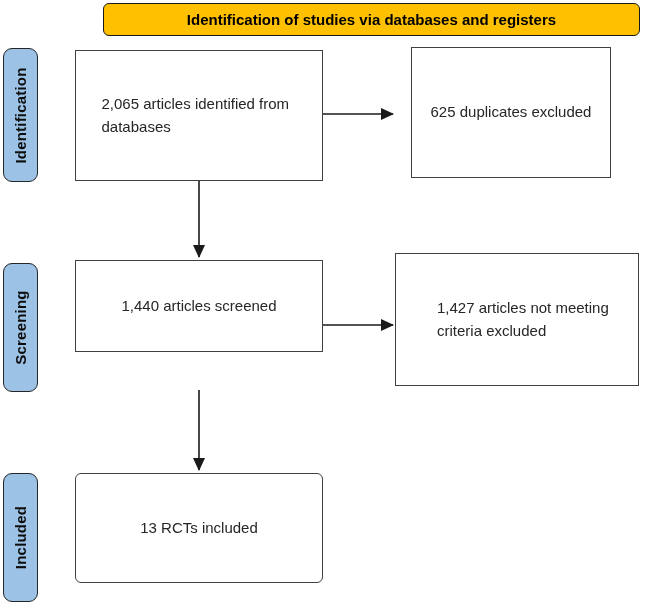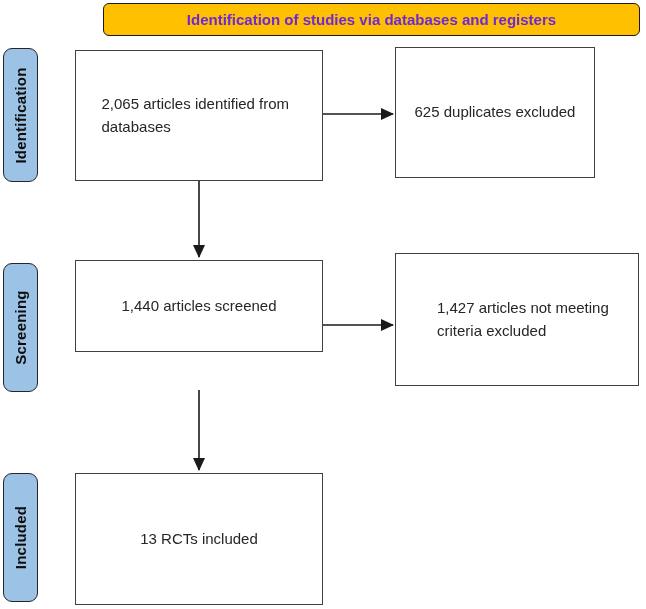--- a/index.html
+++ b/index.html
@@ -23,21 +23,21 @@
   .banner {
     position: absolute;
     left: 103px; top: 3px;
     width: 537px; height: 33px;
     background: var(--banner-bg);
     border: 1.5px solid #1a1a1a;
     border-radius: 6px;
     display: flex; align-items: center; justify-content: center;
     font-weight: bold;
     font-size: 15px;
-    color: #6d28d9;
+    color: #000000;
   }
   .stage {
     position: absolute;
     left: 3px;
     width: 35px;
     background: var(--stage-bg);
     border: 1.5px solid #262626;
     border-radius: 9px;
     display: flex; align-items: center; justify-content: center;
   }
@@ -56,24 +56,24 @@
     position: absolute;
     background: #ffffff;
     border: 1.5px solid var(--box-border);
     display: flex; align-items: center; justify-content: center;
     text-align: left;
     font-size: 15px;
     line-height: 1.5;
   }
   .box-inner { max-width: 195px; }
   .box-identified  { left: 75px;  top: 50px;  width: 248px; height: 131px; }
-  .box-duplicates  { left: 395px; top: 47px;  width: 200px; height: 131px; }
+  .box-duplicates  { left: 411px; top: 47px;  width: 200px; height: 131px; }
   .box-screened    { left: 75px;  top: 260px; width: 248px; height: 92px; }
   .box-notmeeting  { left: 395px; top: 253px; width: 244px; height: 133px; padding-left: 40px; }
-  .box-included    { left: 75px;  top: 473px; width: 248px; height: 132px; }
+  .box-included    { left: 75px;  top: 473px; width: 248px; height: 110px; border-radius: 6px; }
   .box-notmeeting .box-inner { max-width: 200px; }
   .arrows {
     position: absolute;
     left: 0; top: 0;
     width: 646px; height: 609px;
     pointer-events: none;
   }
   .arrows line { stroke: var(--line); stroke-width: 1.6; }
   .arrows .head { fill: var(--line); }
 </style>

